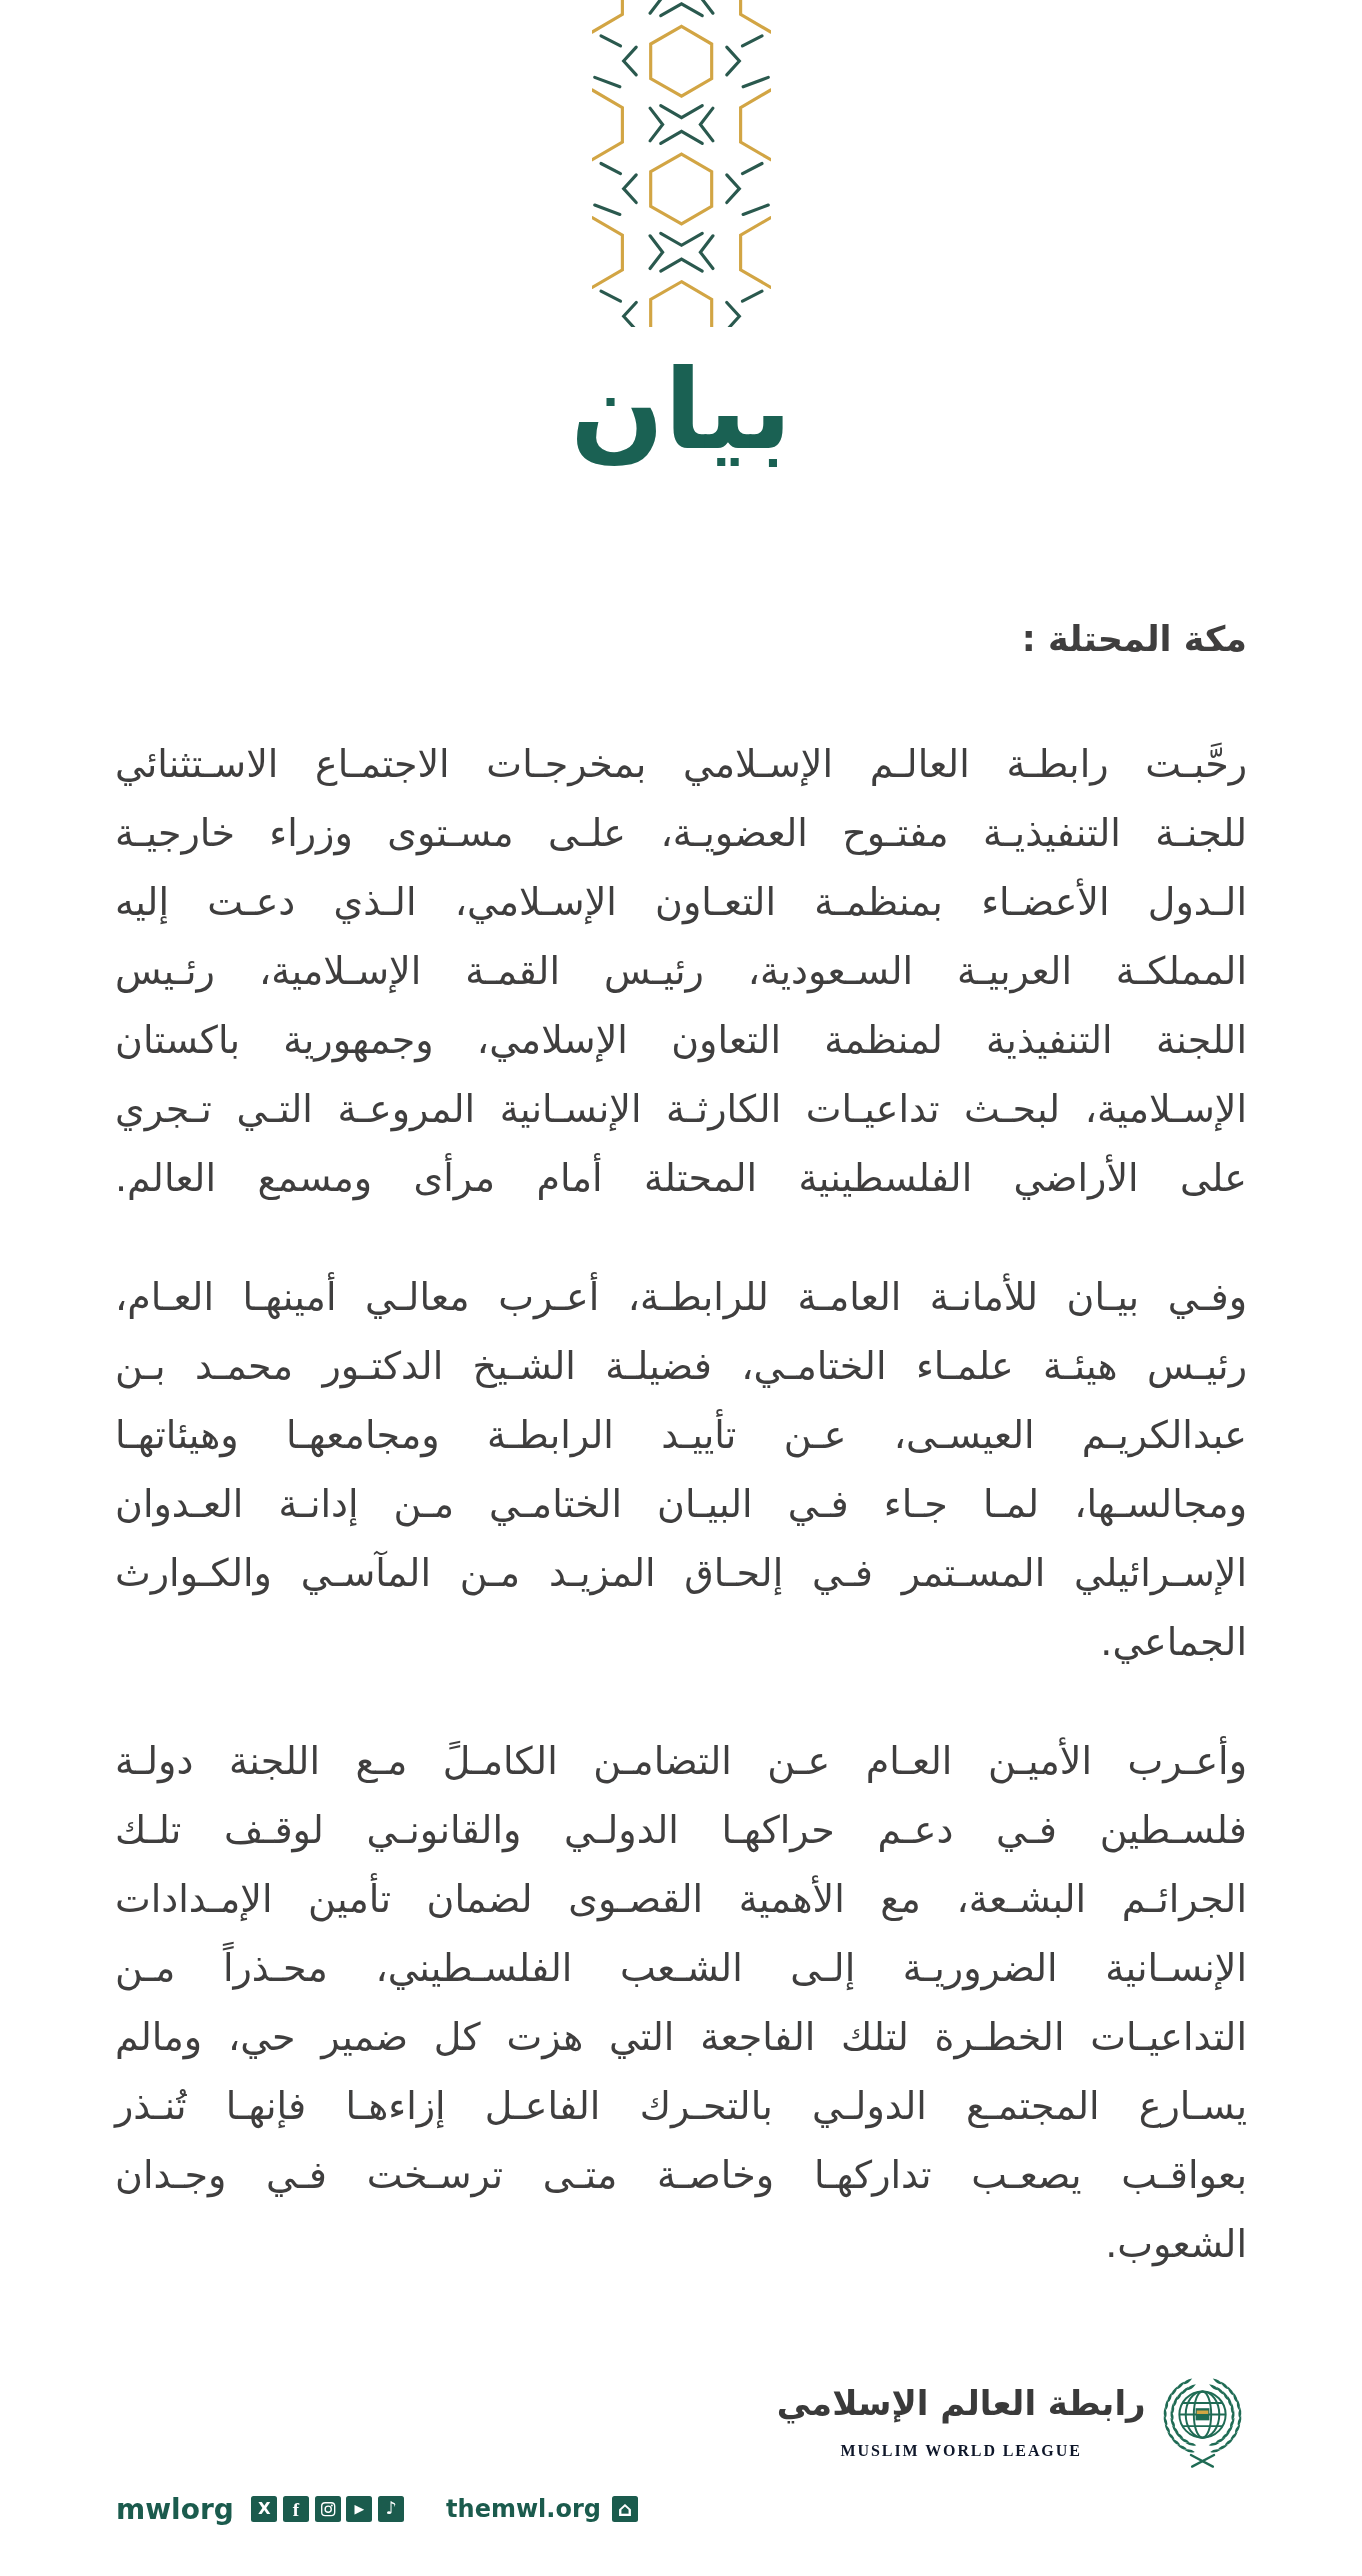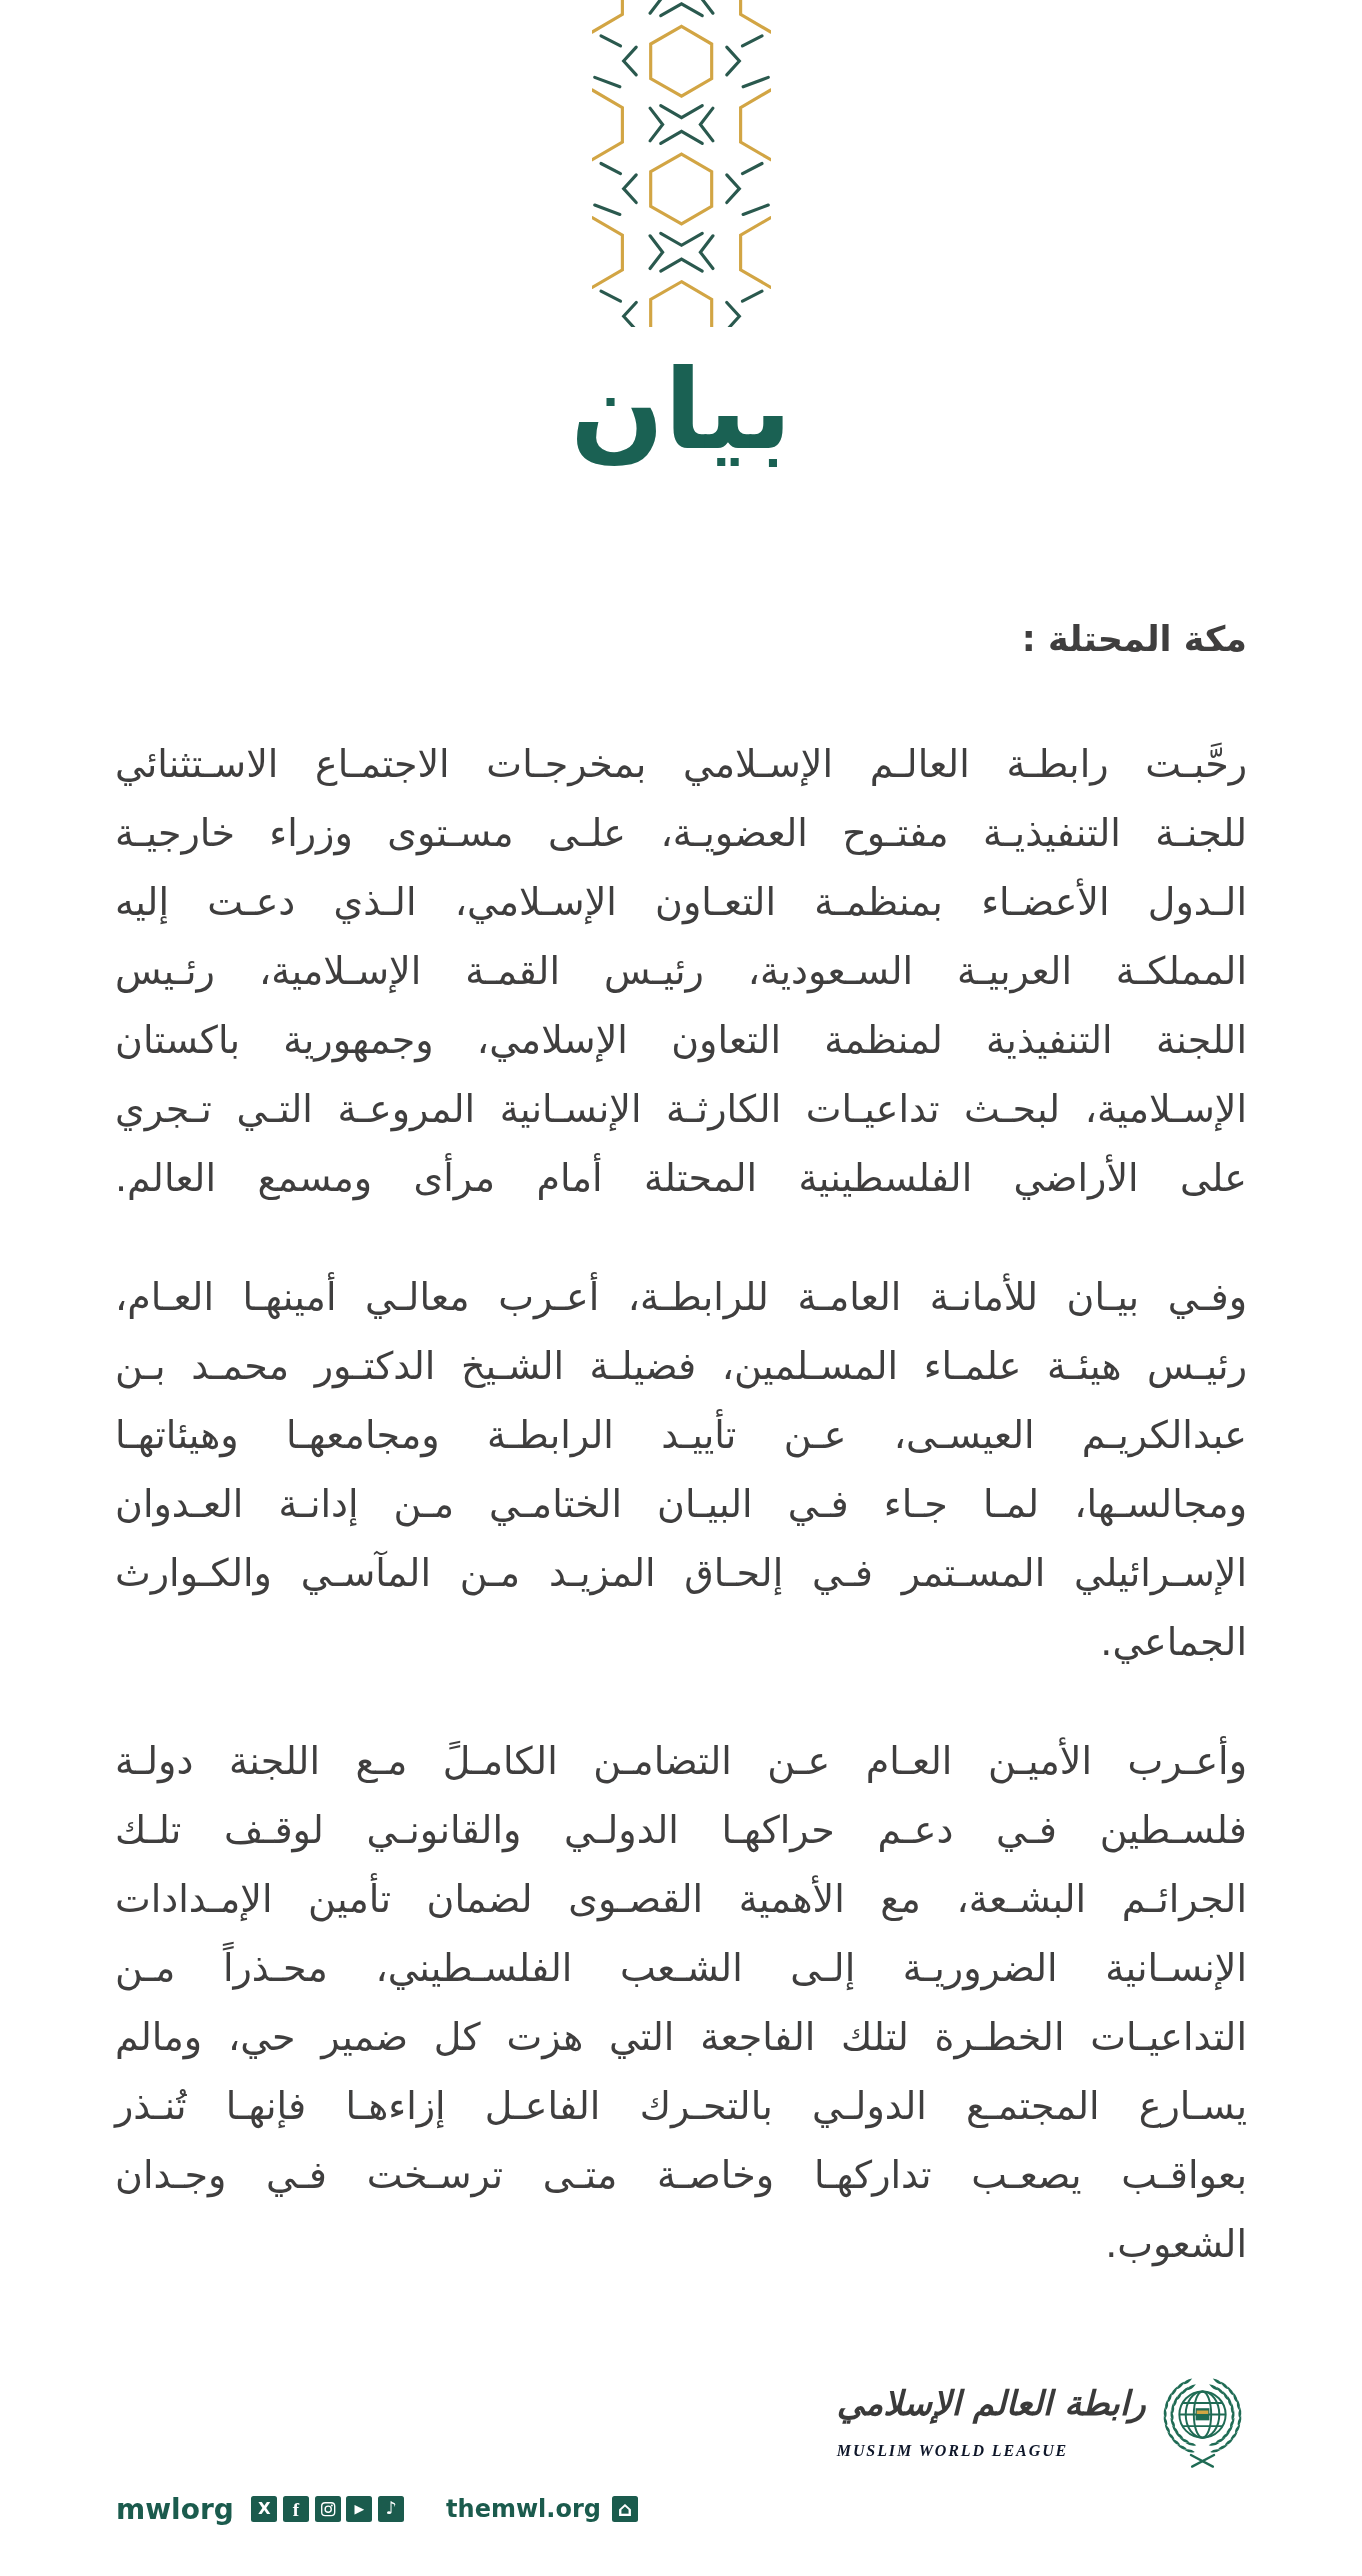--- a/index.html
+++ b/index.html
@@ -38,21 +38,21 @@
     font-size:16.4px;font-weight:bold;line-height:1;}
   .social-facebook-icon{font-family:"Liberation Serif",serif;font-size:19px;}
   .social-youtube-icon{font-size:12.6px;}
   .social-tiktok-icon{font-size:17.6px;}
   .website{color:var(--green);font-size:24px;font-weight:bold;margin:0 11.3px 0 42px;}
   .home-box{width:26px;height:26px;background:var(--green);color:#fff;border-radius:2.5px;
     display:flex;align-items:center;justify-content:center;font-size:20px;font-weight:bold;}
 
   .footer-logo{position:absolute;right:119px;top:2371px;display:flex;
     align-items:center;gap:16.4px;}
-  .logo-text{display:flex;flex-direction:column;gap:19px;font-style:italic;}
+  .logo-text{display:flex;flex-direction:column;align-items:center;gap:19px;}
   .logo-arabic{direction:rtl;color:#3A3A3A;font-size:34px;font-weight:bold;line-height:1.1;}
   .logo-english{font-family:"Liberation Serif",serif;color:#0f172a;font-size:16px;
     font-weight:bold;letter-spacing:1.9px;white-space:nowrap;}
 </style>
 </head>
 <body>
 
 <div class="pattern-strip">
   <svg width="179" height="327" viewBox="948 0 284 520" fill="none">
     <g style="stroke:var(--gold)" stroke-width="5" fill="none" stroke-linecap="round" stroke-linejoin="miter">
@@ -113,21 +113,21 @@
       <div class="line">رحَّبـت رابطـة العالـم الإسـلامي بمخرجـات الاجتمـاع الاسـتثنائي</div>
       <div class="line">للجنـة التنفيذيـة مفتـوح العضويـة، علـى مسـتوى وزراء خارجيـة</div>
       <div class="line">الـدول الأعضـاء بمنظمـة التعـاون الإسـلامي، الـذي دعـت إليه</div>
       <div class="line">المملكـة العربيـة السـعودية، رئيـس القمـة الإسـلامية، رئـيس</div>
       <div class="line">اللجنة التنفيذية لمنظمة التعاون الإسلامي، وجمهورية باكستان</div>
       <div class="line">الإسـلامية، لبحـث تداعيـات الكارثـة الإنسـانية المروعـة التـي تـجري</div>
       <div class="line">على الأراضي الفلسطينية المحتلة أمام مرأى ومسمع العالم.</div>
     </div>
     <div class="paragraph">
       <div class="line">وفـي بيـان للأمانـة العامـة للرابطـة، أعـرب معالـي أمينهـا العـام،</div>
-      <div class="line">رئيـس هيئـة علمـاء المسـلمين، فضيلـة الشـيخ الدكتـور محمـد بـن</div>
+      <div class="line">رئيـس هيئـة علمـاء الختامـي، فضيلـة الشـيخ الدكتـور محمـد بـن</div>
       <div class="line">عبدالكريـم العيسـى، عـن تأييـد الرابطـة ومجامعهـا وهيئاتهـا</div>
       <div class="line">ومجالسـها، لمـا جـاء فـي البيـان الختامـي مـن إدانـة العـدوان</div>
       <div class="line">الإسـرائيلي المسـتمر فـي إلحـاق المزيـد مـن المآسـي والكـوارث</div>
       <div class="line line-right">الجماعي.</div>
     </div>
     <div class="paragraph">
       <div class="line">وأعـرب الأميـن العـام عـن التضامـن الكامـلً مـع اللجنة دولـة</div>
       <div class="line">فلسـطين فـي دعـم حراكهـا الدولـي والقانونـي لوقـف تلـك</div>
       <div class="line">الجرائـم البشـعة، مع الأهمية القصـوى لضمان تأمين الإمـدادات</div>
       <div class="line">الإنسـانية الضروريـة إلـى الشـعب الفلسـطيني، محـذراً مـن</div>

